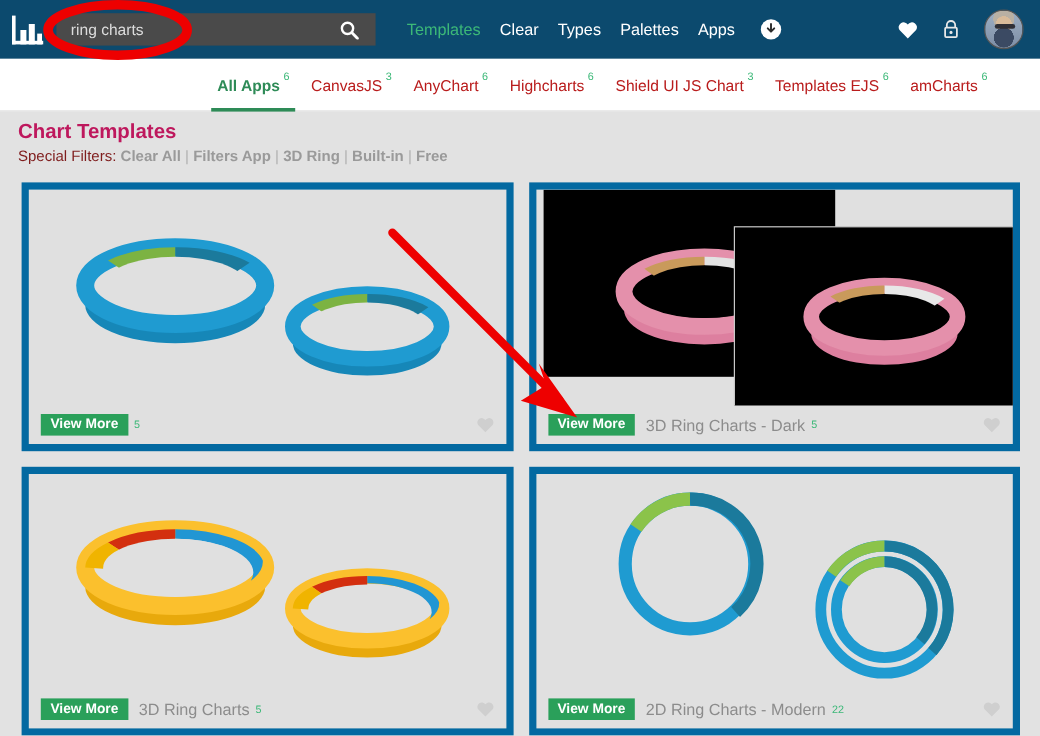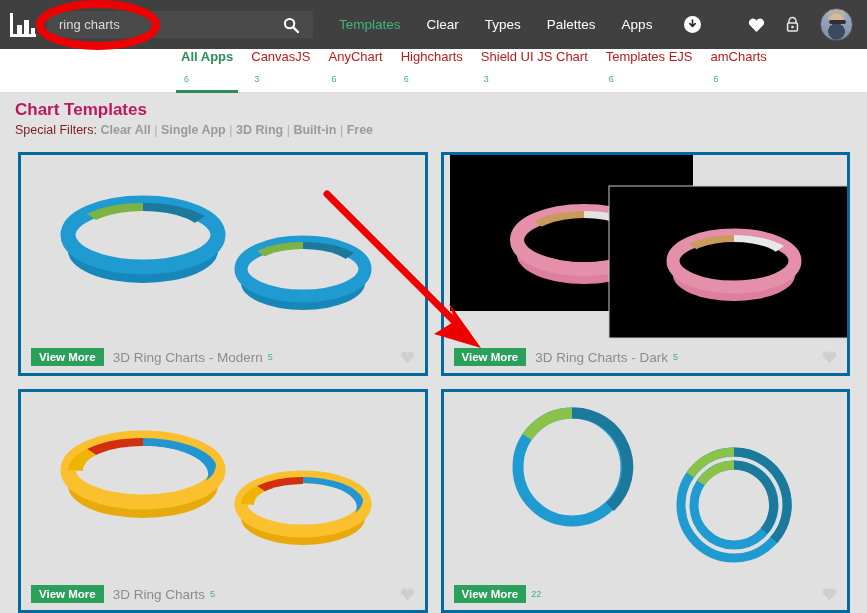--- a/index.html
+++ b/index.html
@@ -8,21 +8,21 @@
     width: 867px; height: 613px;
     background: #e2e2e2;
     font-family: "Liberation Sans", sans-serif;
     overflow: hidden;
     position: relative;
   }
 
   
   .topnav {
     position:absolute; left:0; top:0; width:867px; height:49px;
-    background:#404040;
+    background:#0c4a6e;
     display:flex; align-items:center;
   }
   .logo-box{
     width:46px; height:49px; display:flex; align-items:center; justify-content:center;
     flex:0 0 auto;
   }
   .logo-mark{
     width:26px; height:24px; position:relative;
   }
   .logo-mark .bar{ position:absolute; bottom:0; background:#fff; }
@@ -45,21 +45,21 @@
     color:#dcdcdc; font-size:13px; font-family:"Liberation Sans", sans-serif;
     padding-left:12px; width:225px; height:25px;
   }
   .searchwrap input::placeholder{ color:#9a9a9a; }
   .search-btn{
     width:38px; height:27px; display:flex; align-items:center; justify-content:center;
     cursor:pointer;
   }
   .search-btn svg{ display:block; }
 
-  .navlinks{ display:flex; align-items:center; margin-left:26px; gap:26px; }
+  .navlinks{ display:flex; align-items:center; margin-left:26px; gap:16px; }
   .navlink{
     color:#ffffff; font-size:13.5px; text-decoration:none; cursor:pointer;
     white-space:nowrap;
   }
   .navlink.active{ color:#3cb878; }
   .dl-badge{
     width:17px;height:17px;border-radius:50%;background:#fff;
     display:flex;align-items:center;justify-content:center;margin-left:6px;cursor:pointer;
   }
   .dl-badge svg{display:block;}
@@ -86,42 +86,42 @@
   
   .tabbar{
     position:absolute; left:0; top:49px; width:867px; height:44px;
     background:#ffffff;
     display:flex; align-items:flex-start;
     border-bottom:1px solid #dcdcdc;
   }
   .tabs{ display:flex; align-items:flex-start; margin-left:172px; height:44px; }
   .tab{
     position:relative; height:44px; display:flex; align-items:center;
-    padding:0 9px; cursor:pointer; white-space:nowrap;flex-direction:column;
+    padding:0 9px; cursor:pointer; white-space:nowrap;
   }
   .tab .tlabel{ font-size:13px; color:#b91c1c; }
   .tab.active .tlabel{ color:#2e8b57; font-weight:bold; }
   .tab .sup{ font-size:9px; color:#3cb878; margin-left:3px; align-self:flex-start; margin-top:10px; }
   .tab.active:after{
     content:""; position:absolute; left:4px; right:4px; bottom:0; height:3px; background:#2e8b57;
   }
 
   
   .page-head{ position:absolute; left:15px; top:100px; width:840px; }
   .page-title{ font-size:17px; font-weight:bold; color:#be185d; margin:0 0 3px 0; }
   .filters{ font-size:12.5px; color:#8a8a8a; }
   .filters .flabel{ color:#7f1d1d; }
   .filters a{ color:#9a9a9a; text-decoration:none; cursor:pointer;font-weight:bold; }
   .filters .sep{ color:#b0b0b0; }
 
   
   .grid{ position:absolute; left:18px; top:152px; width:832px; }
   .row{ display:flex; gap:13px; margin-bottom:13px; }
   .card{
-    width:420px; height:224px; background:#e0e0e0; border:3px solid #0369a1;
+    width:420px; height:224px; background:#e0e0e0; border:6px solid #0369a1;
     position:relative; overflow:hidden;
   }
   .card .canvas{ position:absolute; left:0; top:0; right:0; bottom:32px; overflow:hidden; }
   .card .footer{
     position:absolute; left:0; right:0; bottom:0; height:32px;
     display:flex; align-items:center; padding:0 10px;
   }
   .view-more{
     background:#2aa05a; color:#fff; font-size:11.5px; font-weight:bold;
     padding:3px 8px; cursor:pointer; border:0; white-space:nowrap;
@@ -220,21 +220,21 @@
       <span class="sup">6</span>
     </div>
 
   </div>
 </div>
 
 <div class="page-head">
   <h1 class="page-title">Chart Templates</h1>
   <div class="filters">
     <span class="flabel">Special Filters:</span>
-    <a>Clear All</a><span class="sep"> | </span><a>Single App</a><span class="sep"> | </span><a>3D Ring</a><span class="sep"> | </span><a>Built-in</a><span class="sep"> | </span><a>Free</a>
+    <a>Clear All</a><span class="sep"> | </span><a>Filters App</a><span class="sep"> | </span><a>3D Ring</a><span class="sep"> | </span><a>Built-in</a><span class="sep"> | </span><a>Free</a>
   </div>
 </div>
 
 <div class="grid">
 
   <div class="row">
 
     <div class="card">
       <div class="canvas">
         <svg width="420" height="192" viewBox="0 0 420 192" aria-hidden="true">
@@ -259,21 +259,20 @@
             <path d="M220 114 a62 27 0 0 0 124 0 l0 14 a62 27 0 0 1 -124 0 Z" fill="#1687b8"></path>
             <ellipse cx="282" cy="114" rx="62" ry="27" fill="none" stroke="#1f9bd1" stroke-width="13"></ellipse>
             <path d="M282 87 a62 27 0 0 1 51 11 l-10 7 a50 21 0 0 0 -41 -8 Z" fill="#1b7a9c"></path>
             <path d="M282 87 a62 27 0 0 0 -46 9 l10 7 a50 21 0 0 1 36 -7 Z" fill="#7cb342"></path>
             <ellipse cx="282" cy="114" rx="49" ry="20" fill="#e0e0e0"></ellipse>
           </g>
         </svg>
       </div>
       <div class="footer">
         <button class="view-more">View More</button>
-        <span class="card-title">3D Ring Charts - Modern</span>
         <span class="card-count">5</span>
         <span class="heart-fav">
           <svg width="15" height="14" viewBox="0 0 17 16" aria-hidden="true">
             <path d="M8.5 15 L1.6 8.1 A3.9 3.9 0 0 1 8.5 3.4 A3.9 3.9 0 0 1 15.4 8.1 Z" fill="#cfcfcf"></path>
           </svg>
         </span>
       </div>
     </div>
 
     <div class="card">
@@ -364,20 +363,21 @@
             <path d="M0 -53 A53 53 0 0 1 40 35" fill="none" stroke="#1b7a9c" stroke-width="9"></path>
             <path d="M0 -53 A53 53 0 0 0 -44 -30" fill="none" stroke="#8bc34a" stroke-width="9"></path>
             <circle r="40" fill="none" stroke="#1f9bd1" stroke-width="9"></circle>
             <path d="M0 -40 A40 40 0 0 1 30 26" fill="none" stroke="#1b7a9c" stroke-width="9"></path>
             <path d="M0 -40 A40 40 0 0 0 -33 -22" fill="none" stroke="#8bc34a" stroke-width="9"></path>
           </g>
         </svg>
       </div>
       <div class="footer">
         <button class="view-more">View More</button>
+        <span class="card-title">2D Ring Charts - Modern</span>
         <span class="card-count">22</span>
         <span class="heart-fav">
           <svg width="15" height="14" viewBox="0 0 17 16" aria-hidden="true">
             <path d="M8.5 15 L1.6 8.1 A3.9 3.9 0 0 1 8.5 3.4 A3.9 3.9 0 0 1 15.4 8.1 Z" fill="#cfcfcf"></path>
           </svg>
         </span>
       </div>
     </div>
   </div>
 </div>

